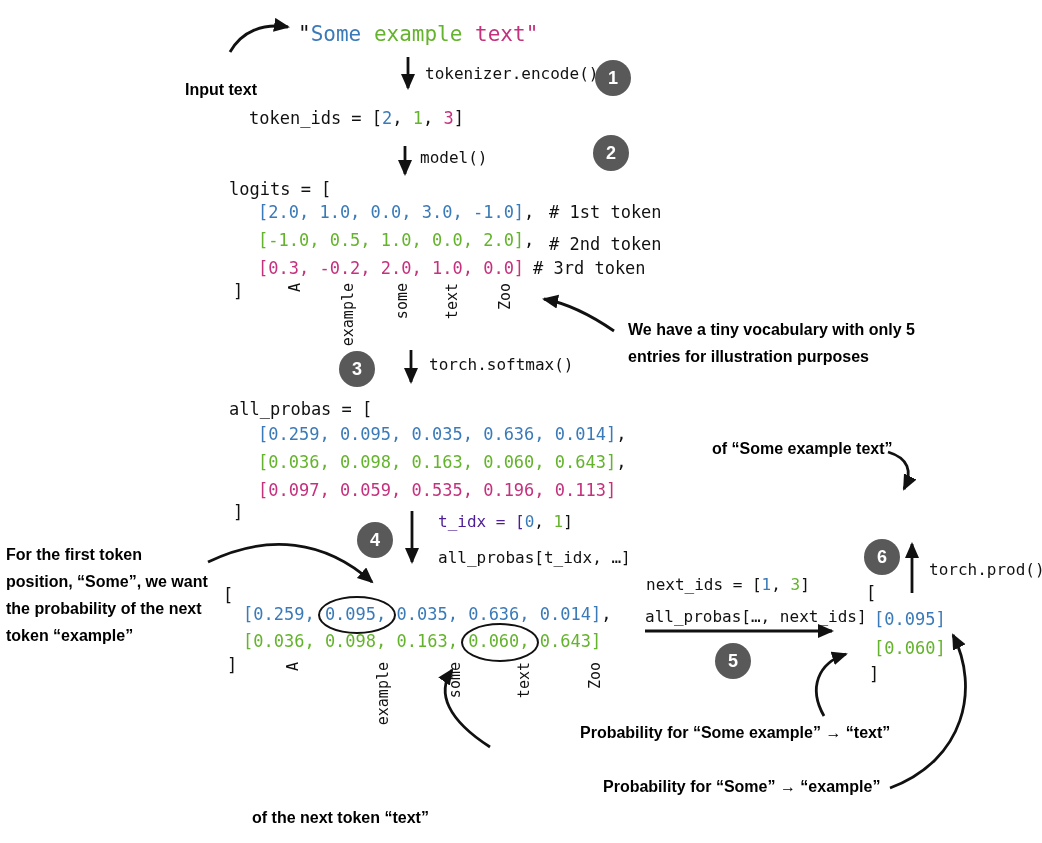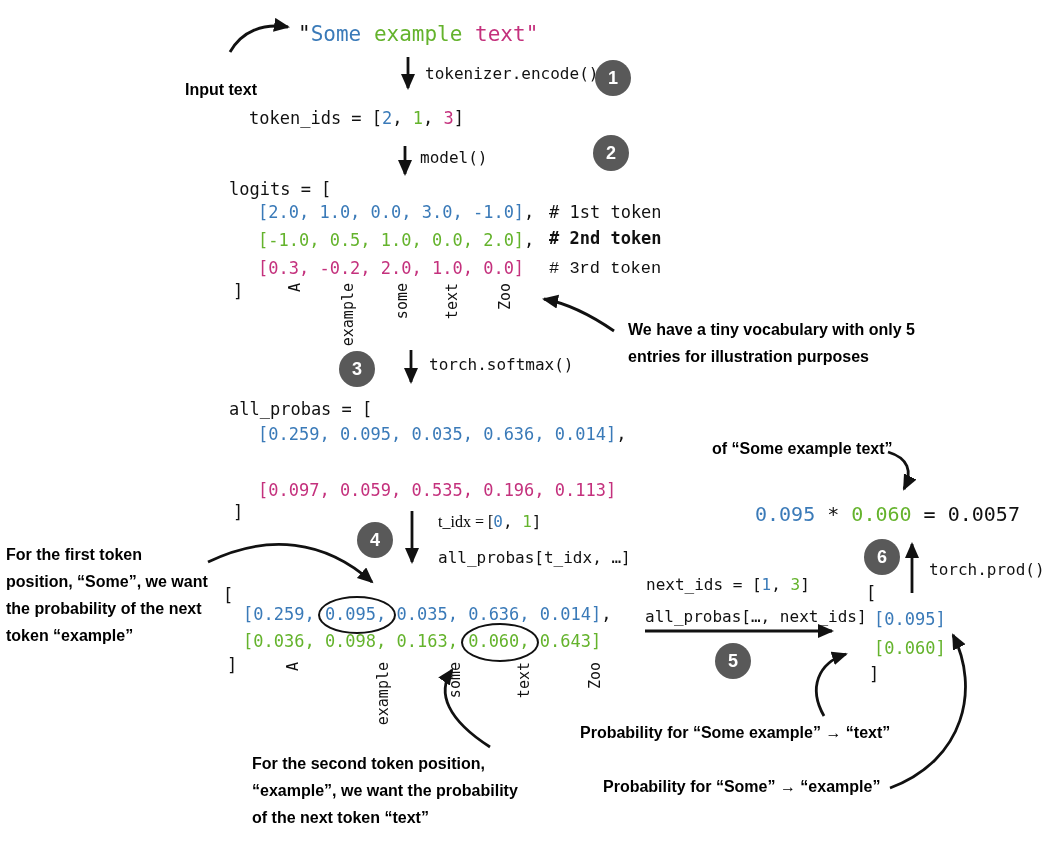--- a/index.html
+++ b/index.html
@@ -52,44 +52,45 @@
 
   <div class="code" style="left:237px;top:108px;margin-left:12px;"><span style="color: rgb(17, 17, 17);">token_ids = [</span><span style="color: rgb(58, 122, 184);">2</span><span style="color: rgb(17, 17, 17);">, </span><span style="color: rgb(100, 179, 44);">1</span><span style="color: rgb(17, 17, 17);">, </span><span style="color: rgb(196, 49, 125);">3</span><span style="color: rgb(17, 17, 17);">]</span></div>
 
   <div class="code-sm" style="left:420px;top:148px;">model()</div>
   <div class="badge" style="left:593px;top:135px;">2</div>
 
   <div class="code" style="left:229px;top:179px;">logits = [</div>
   <div class="code" style="left:258px;top:202px;"><span style="color: rgb(58, 122, 184);">[2.0, 1.0, 0.0, 3.0, -1.0]</span><span style="color: rgb(17, 17, 17);">,</span></div>
   <div class="code" style="left:549px;top:202px;"># 1st token</div>
   <div class="code" style="left:258px;top:230px;"><span style="color: rgb(100, 179, 44);">[-1.0, 0.5, 1.0, 0.0, 2.0]</span><span style="color: rgb(17, 17, 17);">,</span></div>
-  <div class="code" style="left:549px;top:228px;font-weight:bold;"># 2nd token</div>
+  <div class="code" style="left:549px;top:234px;"># 2nd token</div>
   <div class="code" style="left:258px;top:258px;"><span style="color: rgb(196, 49, 125);">[0.3, -0.2, 2.0, 1.0, 0.0]</span></div>
-  <div class="code" style="left:549px;top:258px;font-family:Liberation Mono, monospace;"># 3rd token</div>
+  <div class="code" style="left:533px;top:258px;"># 3rd token</div>
   <div class="code" style="left:233px;top:281px;">]</div>
 
   <div class="vlabel" style="left:286px;top:283px;">A</div>
   <div class="vlabel" style="left:339px;top:283px;">example</div>
   <div class="vlabel" style="left:393px;top:283px;">some</div>
   <div class="vlabel" style="left:443px;top:283px;">text</div>
   <div class="vlabel" style="left:496px;top:283px;">Zoo</div>
 
   <div class="note" style="left:628px;top:316px;">We have a tiny vocabulary with only 5</div>
   <div class="note" style="left:628px;top:343px;">entries for illustration purposes</div>
 
   <div class="badge" style="left:339px;top:351px;">3</div>
   <div class="code-sm" style="left:429px;top:355px;">torch.softmax()</div>
 
   <div class="code" style="left:229px;top:399px;">all_probas = [</div>
   <div class="code" style="left:258px;top:424px;"><span style="color: rgb(58, 122, 184);">[0.259, 0.095, 0.035, 0.636, 0.014]</span><span style="color: rgb(17, 17, 17);">,</span></div>
+  <div class="code" style="left:258px;top:452px;"><span style="color: rgb(100, 179, 44);">[0.036, 0.098, 0.163, 0.060, 0.643]</span><span style="color: rgb(17, 17, 17);">,</span></div>
   <div class="code" style="left:258px;top:480px;"><span style="color: rgb(196, 49, 125);">[0.097, 0.059, 0.535, 0.196, 0.113]</span></div>
   <div class="code" style="left:233px;top:502px;">]</div>
 
   <div class="badge" style="left:357px;top:522px;">4</div>
-  <div class="code-sm" style="left:438px;top:512px;"><span style="color: #000000; font-family: Liberation Serif, serif;">t_idx = [</span><span style="color: rgb(58, 122, 184);">0</span><span style="color: rgb(17, 17, 17);">, </span><span style="color: rgb(100, 179, 44);">1</span><span style="color: rgb(17, 17, 17);">]</span></div>
+  <div class="code-sm" style="left:438px;top:512px;"><span style="color: #4c1d95;">t_idx = [</span><span style="color: rgb(58, 122, 184);">0</span><span style="color: rgb(17, 17, 17);">, </span><span style="color: rgb(100, 179, 44);">1</span><span style="color: rgb(17, 17, 17);">]</span></div>
   <div class="code-sm" style="left:438px;top:548px;">all_probas[t_idx, …]</div>
 
   <div class="note" style="left:6px;top:541px;">For the first token</div>
   <div class="note" style="left:6px;top:568px;">position, “Some”, we want</div>
   <div class="note" style="left:6px;top:595px;">the probability of the next</div>
   <div class="note" style="left:6px;top:622px;">token “example”</div>
 
   <div class="code" style="left:223px;top:585px;">[</div>
   <div class="code" style="left:243px;top:604px;"><span style="color: rgb(58, 122, 184);">[0.259, 0.095, 0.035, 0.636, 0.014]</span><span style="color: rgb(17, 17, 17);">,</span></div>
   <div class="code" style="left:243px;top:631px;"><span style="color: rgb(100, 179, 44);">[0.036, 0.098, 0.163, 0.060, 0.643]</span></div>
@@ -107,24 +108,21 @@
   <div class="code-sm" style="left:645px;top:607px;">all_probas[…, next_ids]</div>
   <div class="badge" style="left:715px;top:643px;">5</div>
 
   <div class="code" style="left:866px;top:583px;">[</div>
   <div class="code" style="left:874px;top:609px;"><span style="color: rgb(58, 122, 184);">[0.095]</span></div>
   <div class="code" style="left:874px;top:638px;"><span style="color: rgb(100, 179, 44);">[0.060]</span></div>
   <div class="code" style="left:869px;top:664px;">]</div>
 
   <div class="badge" style="left:864px;top:539px;">6</div>
   <div class="code-sm" style="left:929px;top:560px;">torch.prod()</div>
-  <div class="code-eq" style="left:755px;top:502px;"><span style="color: rgb(58, 122, 184);">0.095</span><span style="color: rgb(17, 17, 17);"> * </span><span style="color: rgb(100, 179, 44);">0.060</span><span style="color: rgb(17, 17, 17);"> = 0.0057</span></div>
 
   <div class="note" style="left:712px;top:435px;">of “Some example text”</div>
 
-  <div class="note" style="left:252px;top:750px;">For the second token position,</div>
-  <div class="note" style="left:252px;top:777px;">“example”, we want the probability</div>
   <div class="note" style="left:252px;top:804px;">of the next token “text”</div>
 
   <div class="note" style="left:580px;top:719px;">Probability for “Some example” → “text”</div>
   <div class="note" style="left:603px;top:773px;">Probability for “Some” → “example”</div>
 
 </div>
 
 </body></html>

